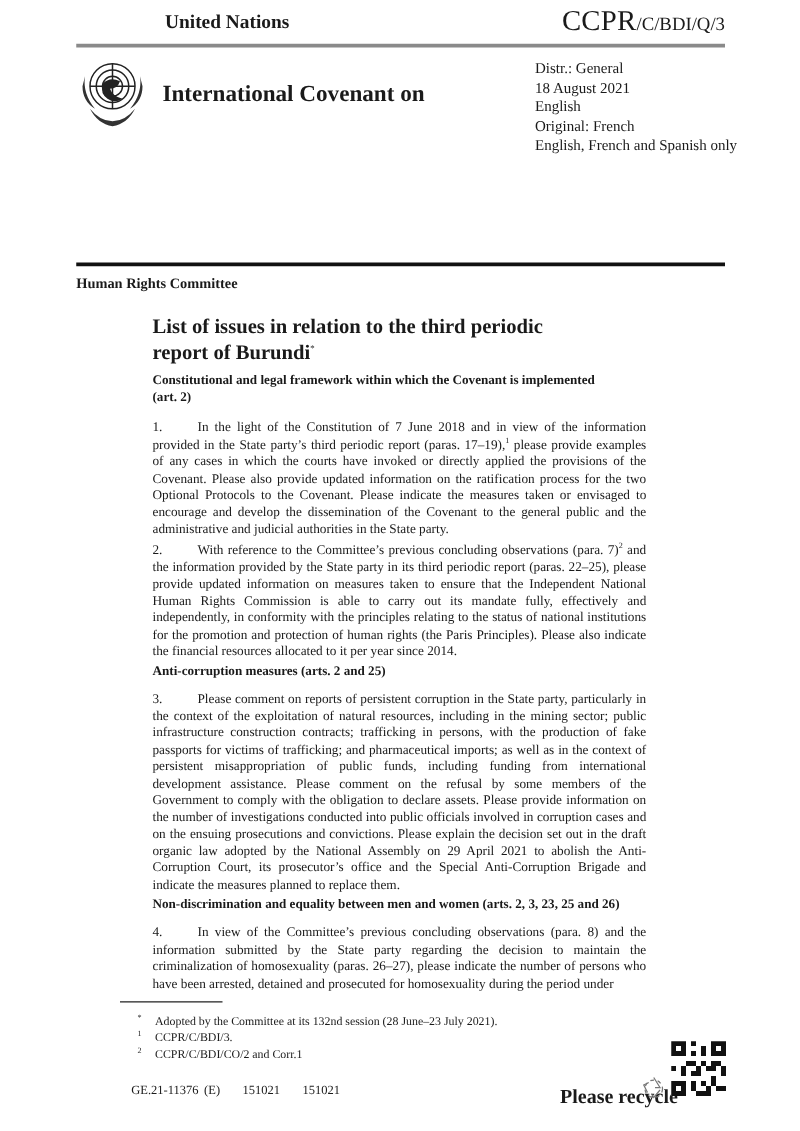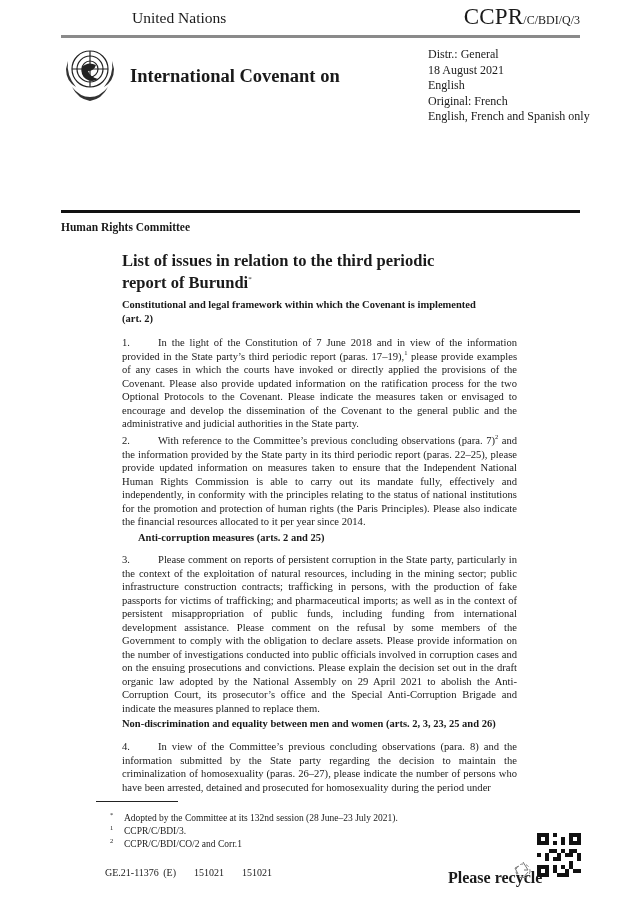--- a/index.html
+++ b/index.html
@@ -1,21 +1,21 @@
 <!DOCTYPE html>
 <html><head>
 <meta charset="utf-8">
 <style>
   html, body { margin:0; padding:0; background:#ffffff; }
   body { width:640px; height:905px; position:relative; overflow:hidden;
          font-family:"Liberation Serif", "DejaVu Serif", serif; color:#1a1a1a; }
   .abs { position:absolute; }
-  .un-name { left:132px; top:9px; font-size:15.5px; }
+  .un-name { left:132px; top:9px; font-size:15.5px;font-weight:bold; }
   .symbol { right:60px; top:4px; font-size:23px; letter-spacing:0.2px; }
-  .symbol .suffix { font-size:12px; letter-spacing:0; }
+  .symbol .suffix { font-size:15px; letter-spacing:0; }
   .rule-grey { left:61px; width:519px; top:35px; height:3px; background:#8a8a8a; }
   .logo { left:60px; top:41px; width:60px; height:66px; }
   .title { left:130px; top:66px; font-size:18.5px; font-weight:bold; line-height:21px; width:260px; }
   .meta { left:428px; top:47px; font-size:12px; line-height:15.5px; }
   .rule-black { left:61px; width:519px; top:210px; height:3px; background:#111; }
   .committee { left:61px; top:221px; font-size:11.5px; font-weight:bold; }
   .heading { left:122px; top:251px; font-size:16.5px; font-weight:bold; line-height:19px; width:360px; }
   .heading .sup { font-size:7px; vertical-align:super; font-weight:normal; }
   .subhead { left:122px; font-size:10.5px; font-weight:bold; line-height:14px; width:360px; }
   .para { left:122px; width:395px; font-size:10.6px; line-height:13.5px; text-align:justify; }
@@ -70,21 +70,21 @@
 <div class="abs committee">Human Rights Committee</div>
 
 <div class="abs heading"><span>List of issues in relation to the third periodic report of Burundi</span><span class="sup">*</span></div>
 
 <div class="abs subhead" style="top:298px;">Constitutional and legal framework within which the Covenant is implemented (art. 2)</div>
 
 <div class="abs para" style="top:336px;"><span class="num">1.</span><span>In the light of the Constitution of 7 June 2018 and in view of the information provided in the State party’s third periodic report (paras. 17–19),</span><span class="fnref">1</span><span> please provide examples of any cases in which the courts have invoked or directly applied the provisions of the Covenant. Please also provide updated information on the ratification process for the two Optional Protocols to the Covenant. Please indicate the measures taken or envisaged to encourage and develop the dissemination of the Covenant to the general public and the administrative and judicial authorities in the State party.</span></div>
 
 <div class="abs para" style="top:434px;"><span class="num">2.</span><span>With reference to the Committee’s previous concluding observations (para. 7)</span><span class="fnref">2</span><span> and the information provided by the State party in its third periodic report (paras. 22–25), please provide updated information on measures taken to ensure that the Independent National Human Rights Commission is able to carry out its mandate fully, effectively and independently, in conformity with the principles relating to the status of national institutions for the promotion and protection of human rights (the Paris Principles). Please also indicate the financial resources allocated to it per year since 2014.</span></div>
 
-<div class="abs subhead" style="top:531px;margin-left:16px;">Anti-corruption measures (arts. 2 and 25)</div>
+<div class="abs subhead" style="top:531px;">Anti-corruption measures (arts. 2 and 25)</div>
 
 <div class="abs para" style="top:553px;"><span class="num">3.</span><span>Please comment on reports of persistent corruption in the State party, particularly in the context of the exploitation of natural resources, including in the mining sector; public infrastructure construction contracts; trafficking in persons, with the production of fake passports for victims of trafficking; and pharmaceutical imports; as well as in the context of persistent misappropriation of public funds, including funding from international development assistance. Please comment on the refusal by some members of the Government to comply with the obligation to declare assets. Please provide information on the number of investigations conducted into public officials involved in corruption cases and on the ensuing prosecutions and convictions. Please explain the decision set out in the draft organic law adopted by the National Assembly on 29 April 2021 to abolish the Anti-Corruption Court, its prosecutor’s office and the Special Anti-Corruption Brigade and indicate the measures planned to replace them.</span></div>
 
 <div class="abs subhead" style="top:717px; width:420px;">Non-discrimination and equality between men and women (arts. 2, 3, 23, 25 and 26)</div>
 
 <div class="abs para" style="top:740px;"><span class="num">4.</span><span>In view of the Committee’s previous concluding observations (para. 8) and the information submitted by the State party regarding the decision to maintain the criminalization of homosexuality (paras. 26–27), please indicate the number of persons who have been arrested, detained and prosecuted for homosexuality during the period under</span></div>
 
 <div class="abs fn-rule"></div>
 <div class="abs footnotes">
   <div><span class="mk">*</span><span>Adopted by the Committee at its 132nd session (28 June–23 July 2021).</span></div>

